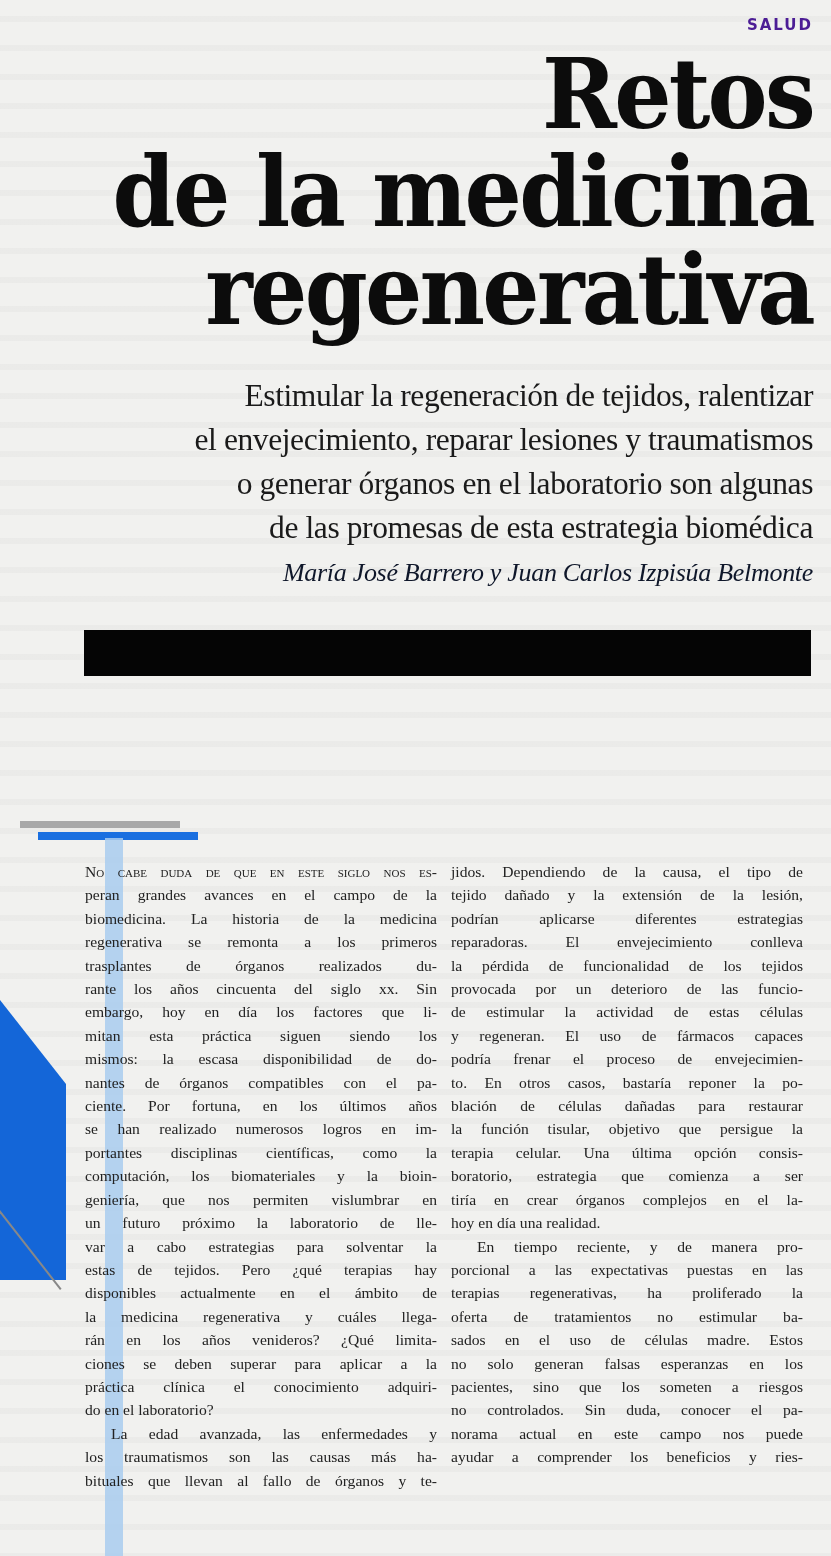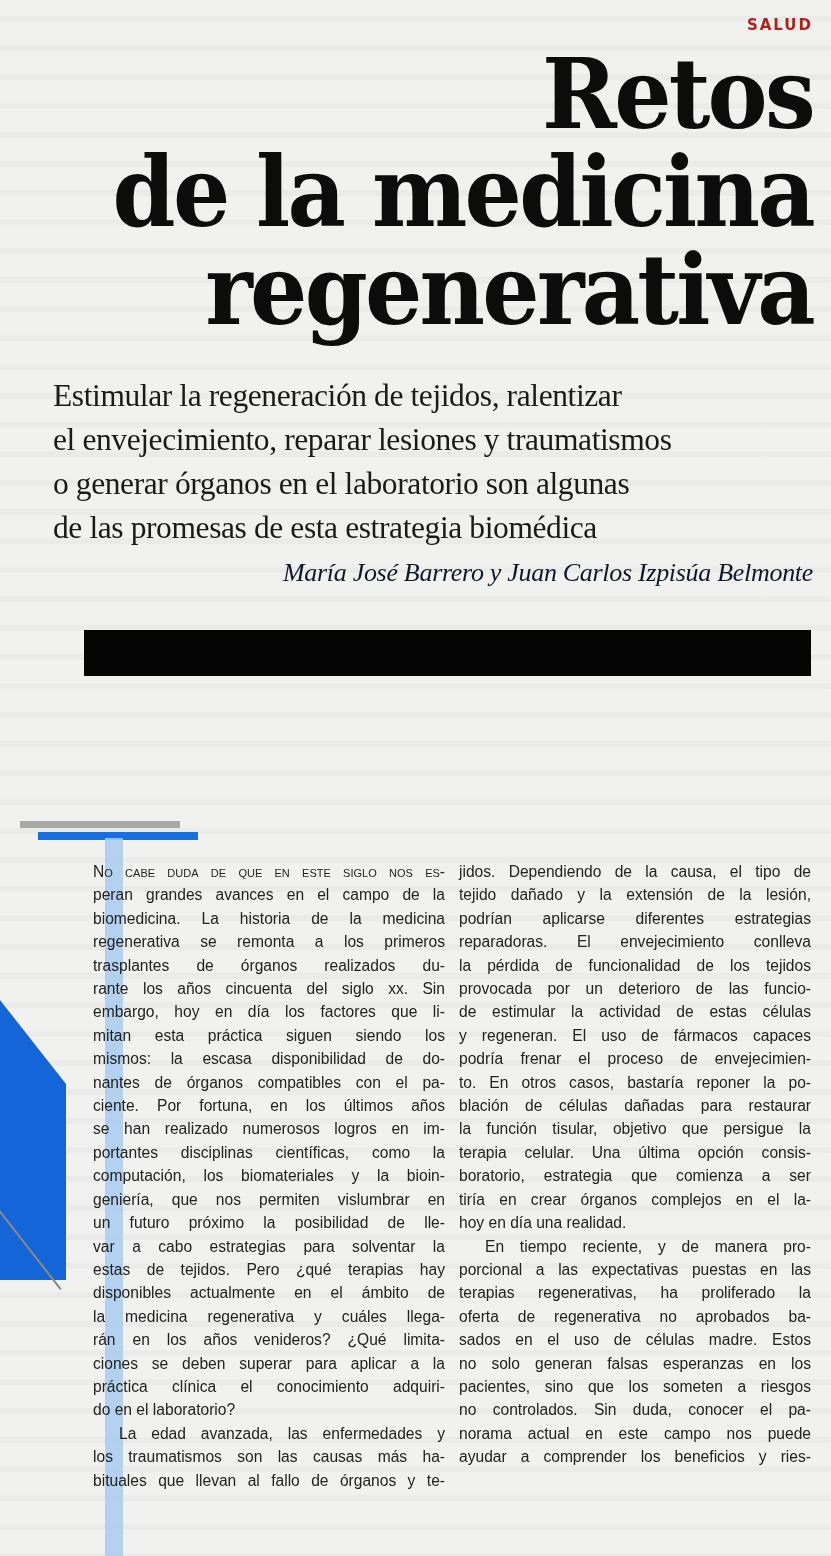--- a/index.html
+++ b/index.html
@@ -15,38 +15,38 @@
     .ghost {
       position: absolute; inset: 0;
       background:
         repeating-linear-gradient(180deg, rgba(0,0,0,0) 0px, rgba(0,0,0,0) 16px, rgba(120,120,120,0.05) 16px, rgba(120,120,120,0.05) 22px, rgba(0,0,0,0) 22px, rgba(0,0,0,0) 29px);
       pointer-events: none;
     }
     .section-label {
       position: absolute; top: 16px; right: 18px;
       font-family: "DejaVu Sans", sans-serif;
       font-size: 15px; letter-spacing: 2px; font-weight: 600;
-      color: #b91c1c;
+      color: #4c1d95;
     }
     .title {
       position: absolute; top: 45px; right: 18px; left: 20px;
       text-align: right;
       font-family: "DejaVu Serif", serif;
       font-weight: 900;
       color: #0c0c0c;
       font-size: 98px;
       line-height: 98px;
       letter-spacing: -3px;
       transform: scaleX(0.92);
       transform-origin: right top;
     }
     .title div { white-space: nowrap; }
     .subtitle {
       position: absolute; top: 374px; right: 18px; width: 760px;
-      text-align: left;
+      text-align: right;
       font-family: "Liberation Serif", serif;
       font-size: 31.5px;
       line-height: 44px;
       color: #1a1a1a;
       letter-spacing: -0.4px;
     }
     .authors {
       position: absolute; top: 558px; right: 18px;
       font-family: "Liberation Serif", serif;
       font-style: italic;
@@ -66,27 +66,26 @@
       position: absolute; left: 0; top: 1000px; width: 66px; height: 280px;
       background: #1466d8;
       clip-path: polygon(0 0, 100% 30%, 100% 100%, 0 100%);
     }
     .deco-line {
       position: absolute; left: 0; top: 1210px; width: 100px; height: 2px; background: #888;
       transform: rotate(52deg); transform-origin: left top;
     }
     .col {
       position: absolute;
-      font-family: Liberation Sans, sans-serif;
+      font-family: Liberation Serif, serif;
       font-size: 15.6px;
       line-height: 23.4px;
       color: #222;
       text-align: justify;
       hyphens: manual;
-      margin-left: 8px;
     }
     .col-left { left: 85px; top: 860px; width: 352px; }
     .col-right { left: 451px; top: 860px; width: 352px; }
     .smallcaps { font-variant: small-caps; }
     .line { display: block; text-align: justify; text-align-last: justify; white-space: nowrap; }
     .line.last { text-align-last: left; }
   </style>
 </head>
 <body>
 
@@ -129,21 +128,21 @@
     <span class="line">rante los años cincuenta del siglo xx. Sin</span>
     <span class="line">embargo, hoy en día los factores que li-</span>
     <span class="line">mitan esta práctica siguen siendo los</span>
     <span class="line">mismos: la escasa disponibilidad de do-</span>
     <span class="line">nantes de órganos compatibles con el pa-</span>
     <span class="line">ciente. Por fortuna, en los últimos años</span>
     <span class="line">se han realizado numerosos logros en im-</span>
     <span class="line">portantes disciplinas científicas, como la</span>
     <span class="line">computación, los biomateriales y la bioin-</span>
     <span class="line">geniería, que nos permiten vislumbrar en</span>
-    <span class="line">un futuro próximo la posibilidad de lle-</span>
+    <span class="line">un futuro próximo la laboratorio de lle-</span>
     <span class="line">var a cabo estrategias para solventar la</span>
     <span class="line">estas de tejidos. Pero ¿qué terapias hay</span>
     <span class="line">disponibles actualmente en el ámbito de</span>
     <span class="line">la medicina regenerativa y cuáles llega-</span>
     <span class="line">rán en los años venideros? ¿Qué limita-</span>
     <span class="line">ciones se deben superar para aplicar a la</span>
     <span class="line">práctica clínica el conocimiento adquiri-</span>
     <span class="line last">do en el laboratorio?</span>
     <span class="line" style="padding-left:26px;">La edad avanzada, las enfermedades y</span>
     <span class="line">los traumatismos son las causas más ha-</span>
@@ -163,21 +162,21 @@
     <span class="line">to. En otros casos, bastaría reponer la po-</span>
     <span class="line">blación de células dañadas para restaurar</span>
     <span class="line">la función tisular, objetivo que persigue la</span>
     <span class="line">terapia celular. Una última opción consis-</span>
     <span class="line">boratorio, estrategia que comienza a ser</span>
     <span class="line">tiría en crear órganos complejos en el la-</span>
     <span class="line last">hoy en día una realidad.</span>
     <span class="line" style="padding-left:26px;">En tiempo reciente, y de manera pro-</span>
     <span class="line">porcional a las expectativas puestas en las</span>
     <span class="line">terapias regenerativas, ha proliferado la</span>
-    <span class="line">oferta de regenerativa no aprobados ba-</span>
+    <span class="line">oferta de tratamientos no estimular ba-</span>
     <span class="line">sados en el uso de células madre. Estos</span>
     <span class="line">no solo generan falsas esperanzas en los</span>
     <span class="line">pacientes, sino que los someten a riesgos</span>
     <span class="line">no controlados. Sin duda, conocer el pa-</span>
     <span class="line">norama actual en este campo nos puede</span>
     <span class="line">ayudar a comprender los beneficios y ries-</span>
   </div>
 </div>
 
 </body></html>

